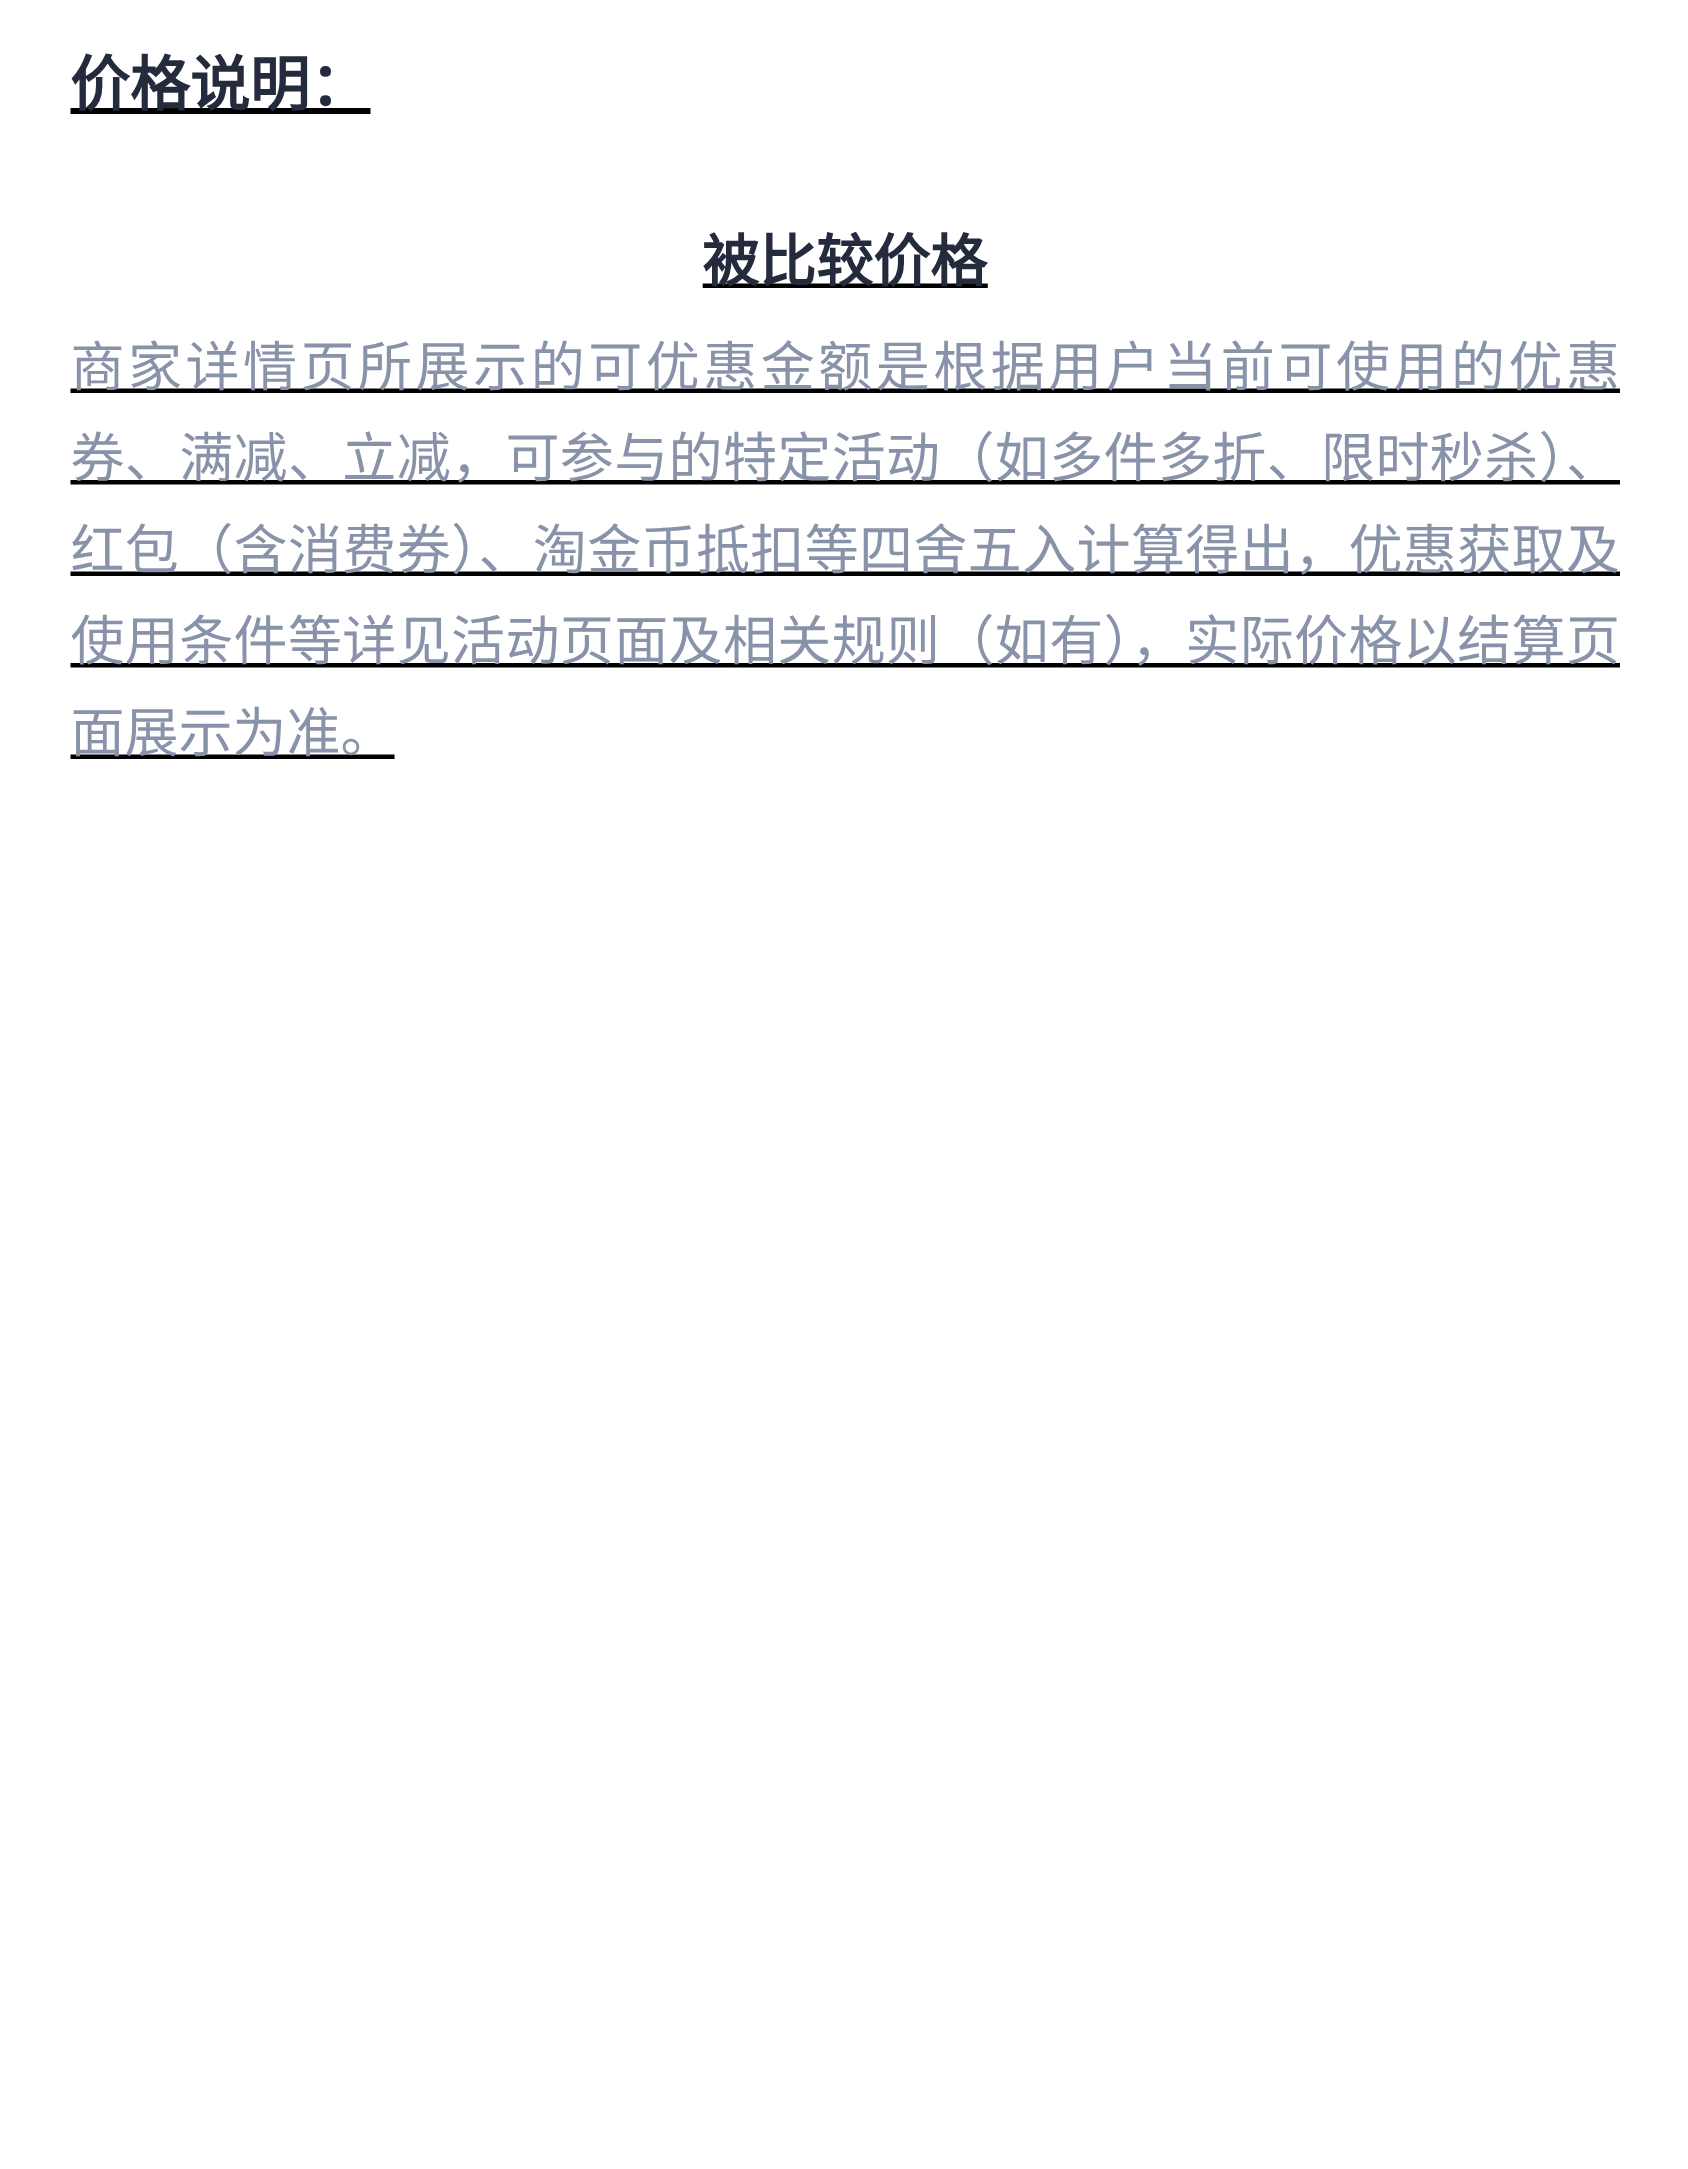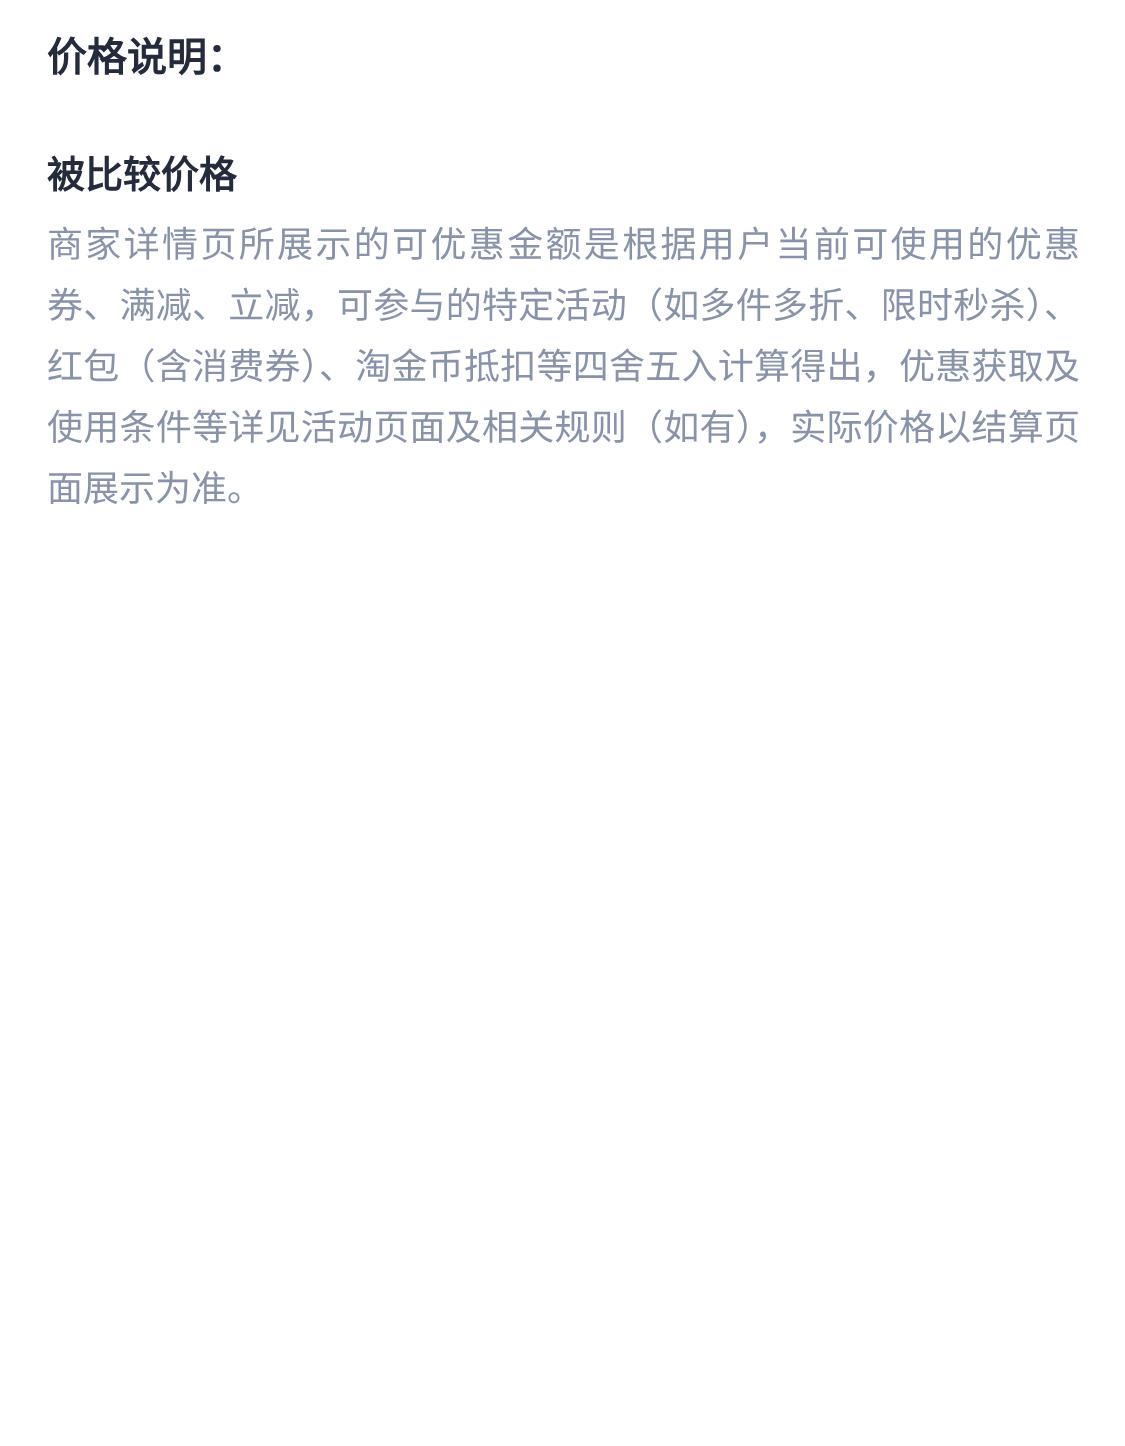--- a/index.html
+++ b/index.html
@@ -11,34 +11,36 @@
   html,body{margin:0;padding:0;}
   body{
     width:1125px;
     height:1446px;
     background:var(--page-bg);
     font-family:"Liberation Sans", sans-serif;
     overflow:hidden;
   }
   .doc{
     padding:27px 45px 0 47px;
+    text-decoration:underline;
   }
   .page-title{
     font-size:40px;
     line-height:61px;
     font-weight:600;
     color:var(--heading-color);
     margin:0 0 57px 0;
   }
   .sec-heading{
     font-size:38px;
     line-height:61px;
     font-weight:600;
     color:var(--heading-color);
     margin:0 0 8px 0;
+    text-align:center;
   }
   .para{
     font-size:36px;
     line-height:61px;
     color:var(--body-color);
     margin:0;
     text-align:justify;
     text-justify:inter-ideograph;
     word-break:break-all;
   }

